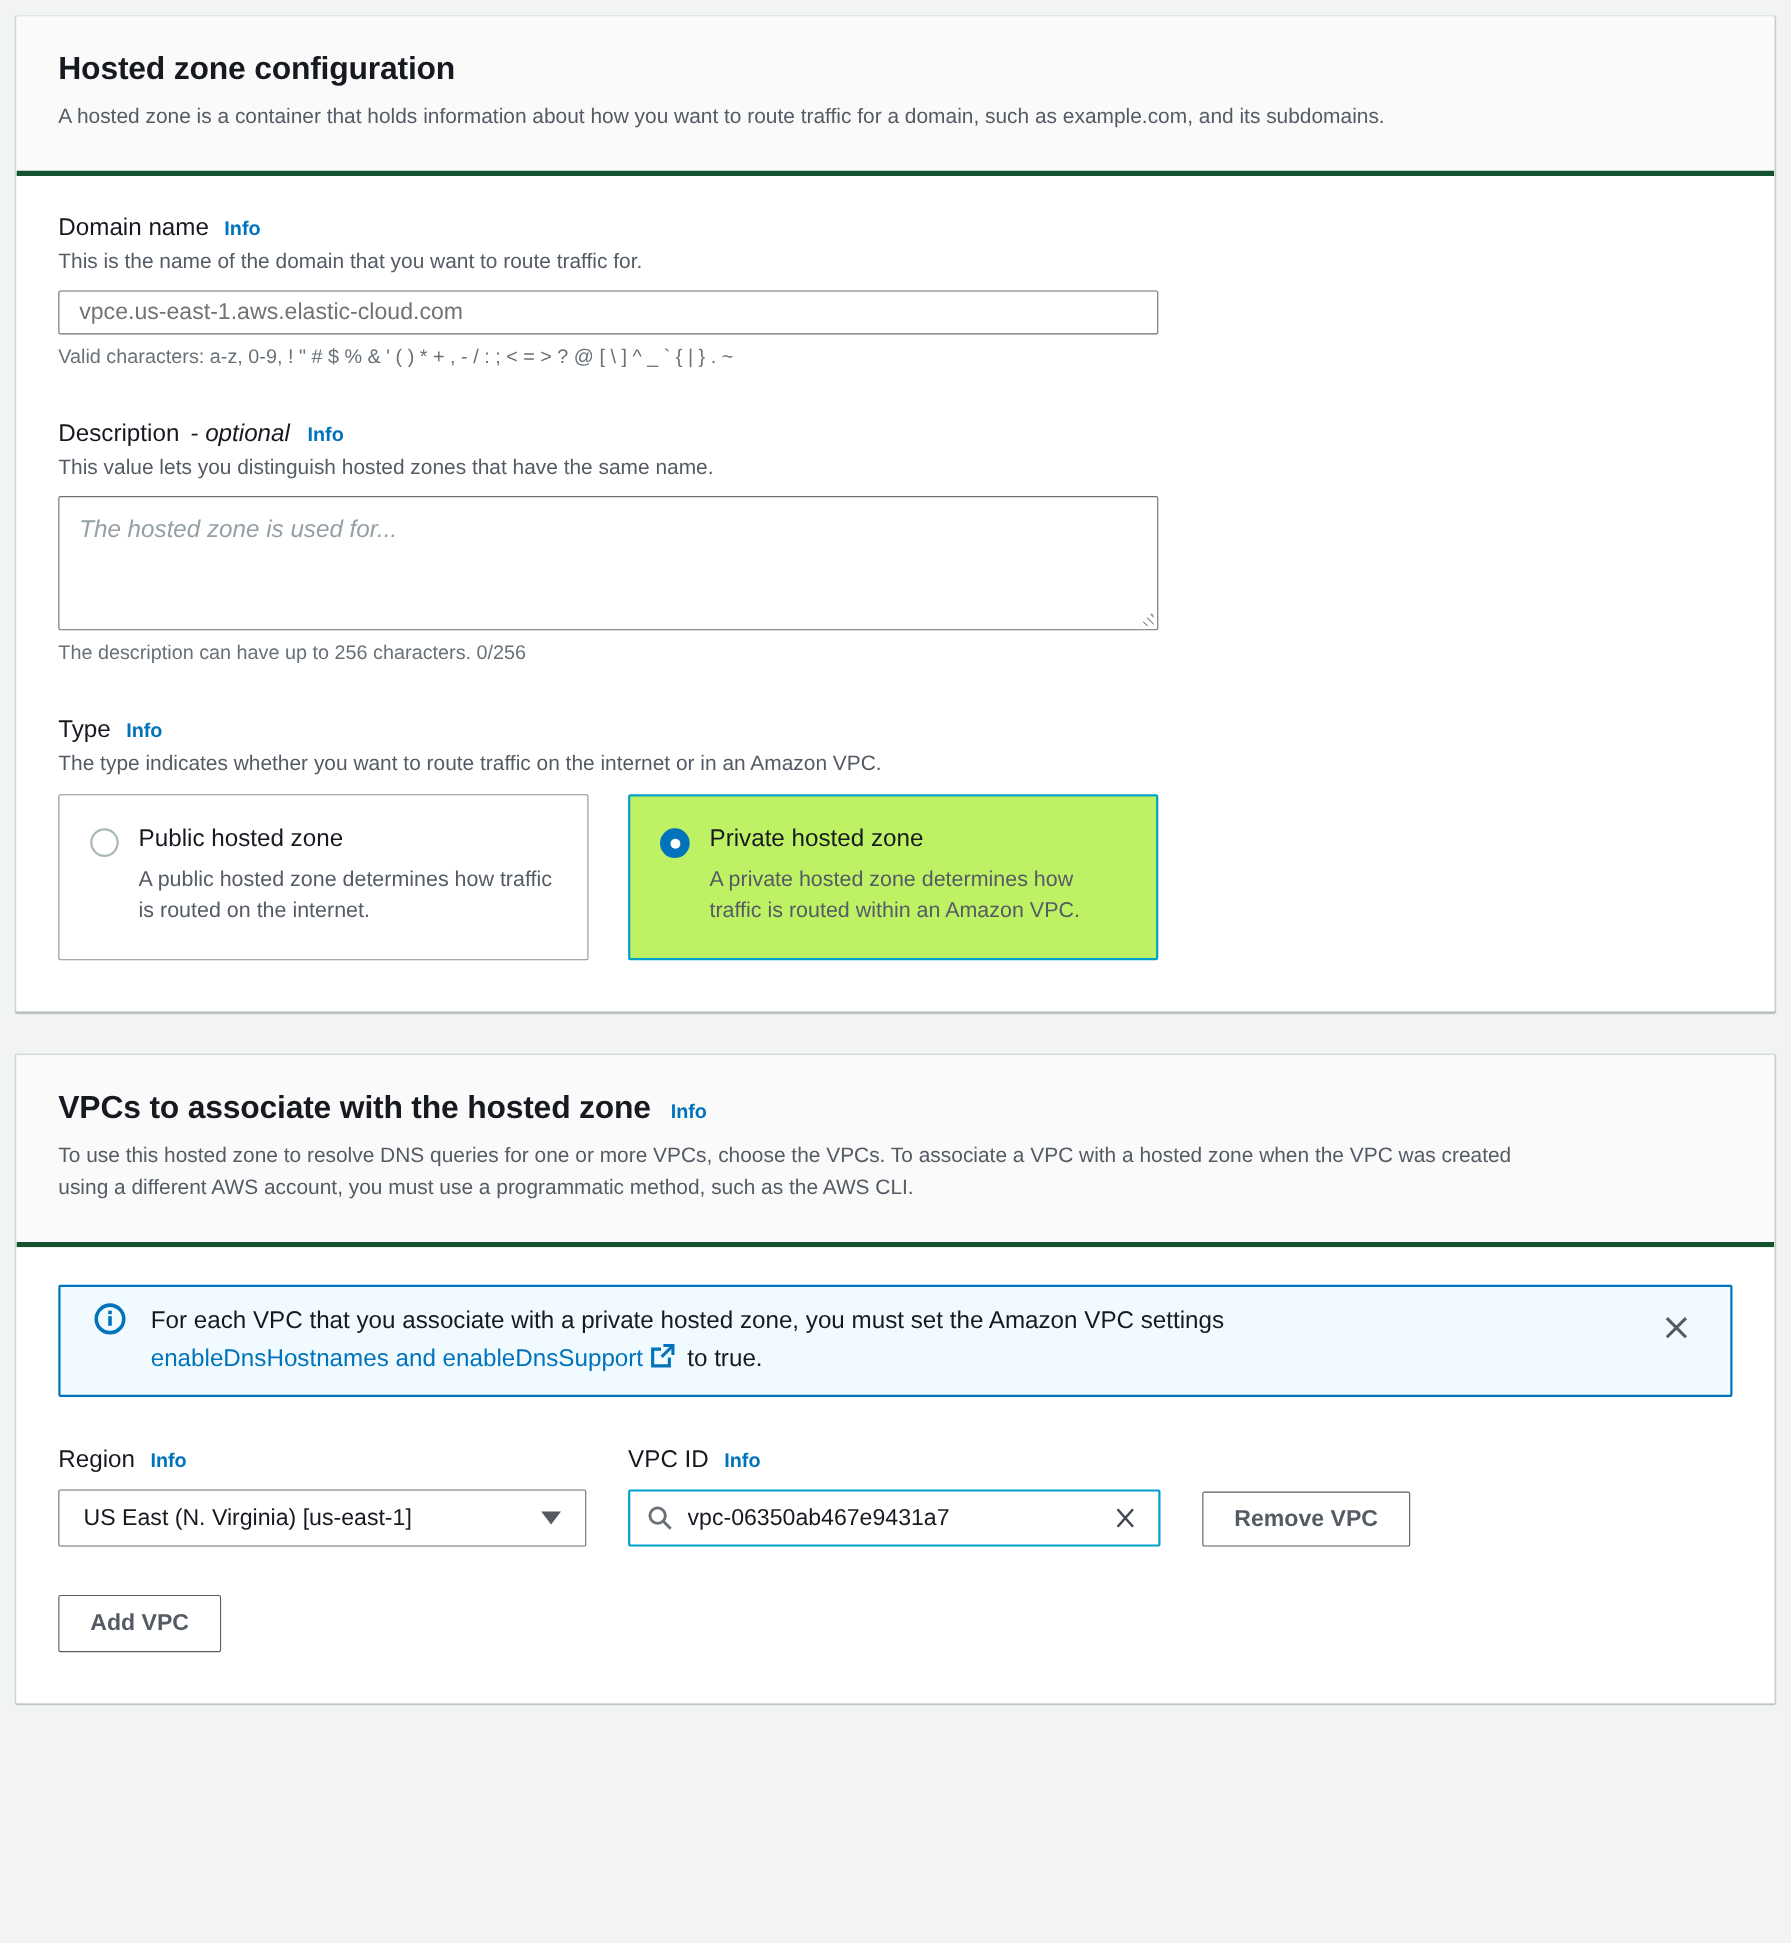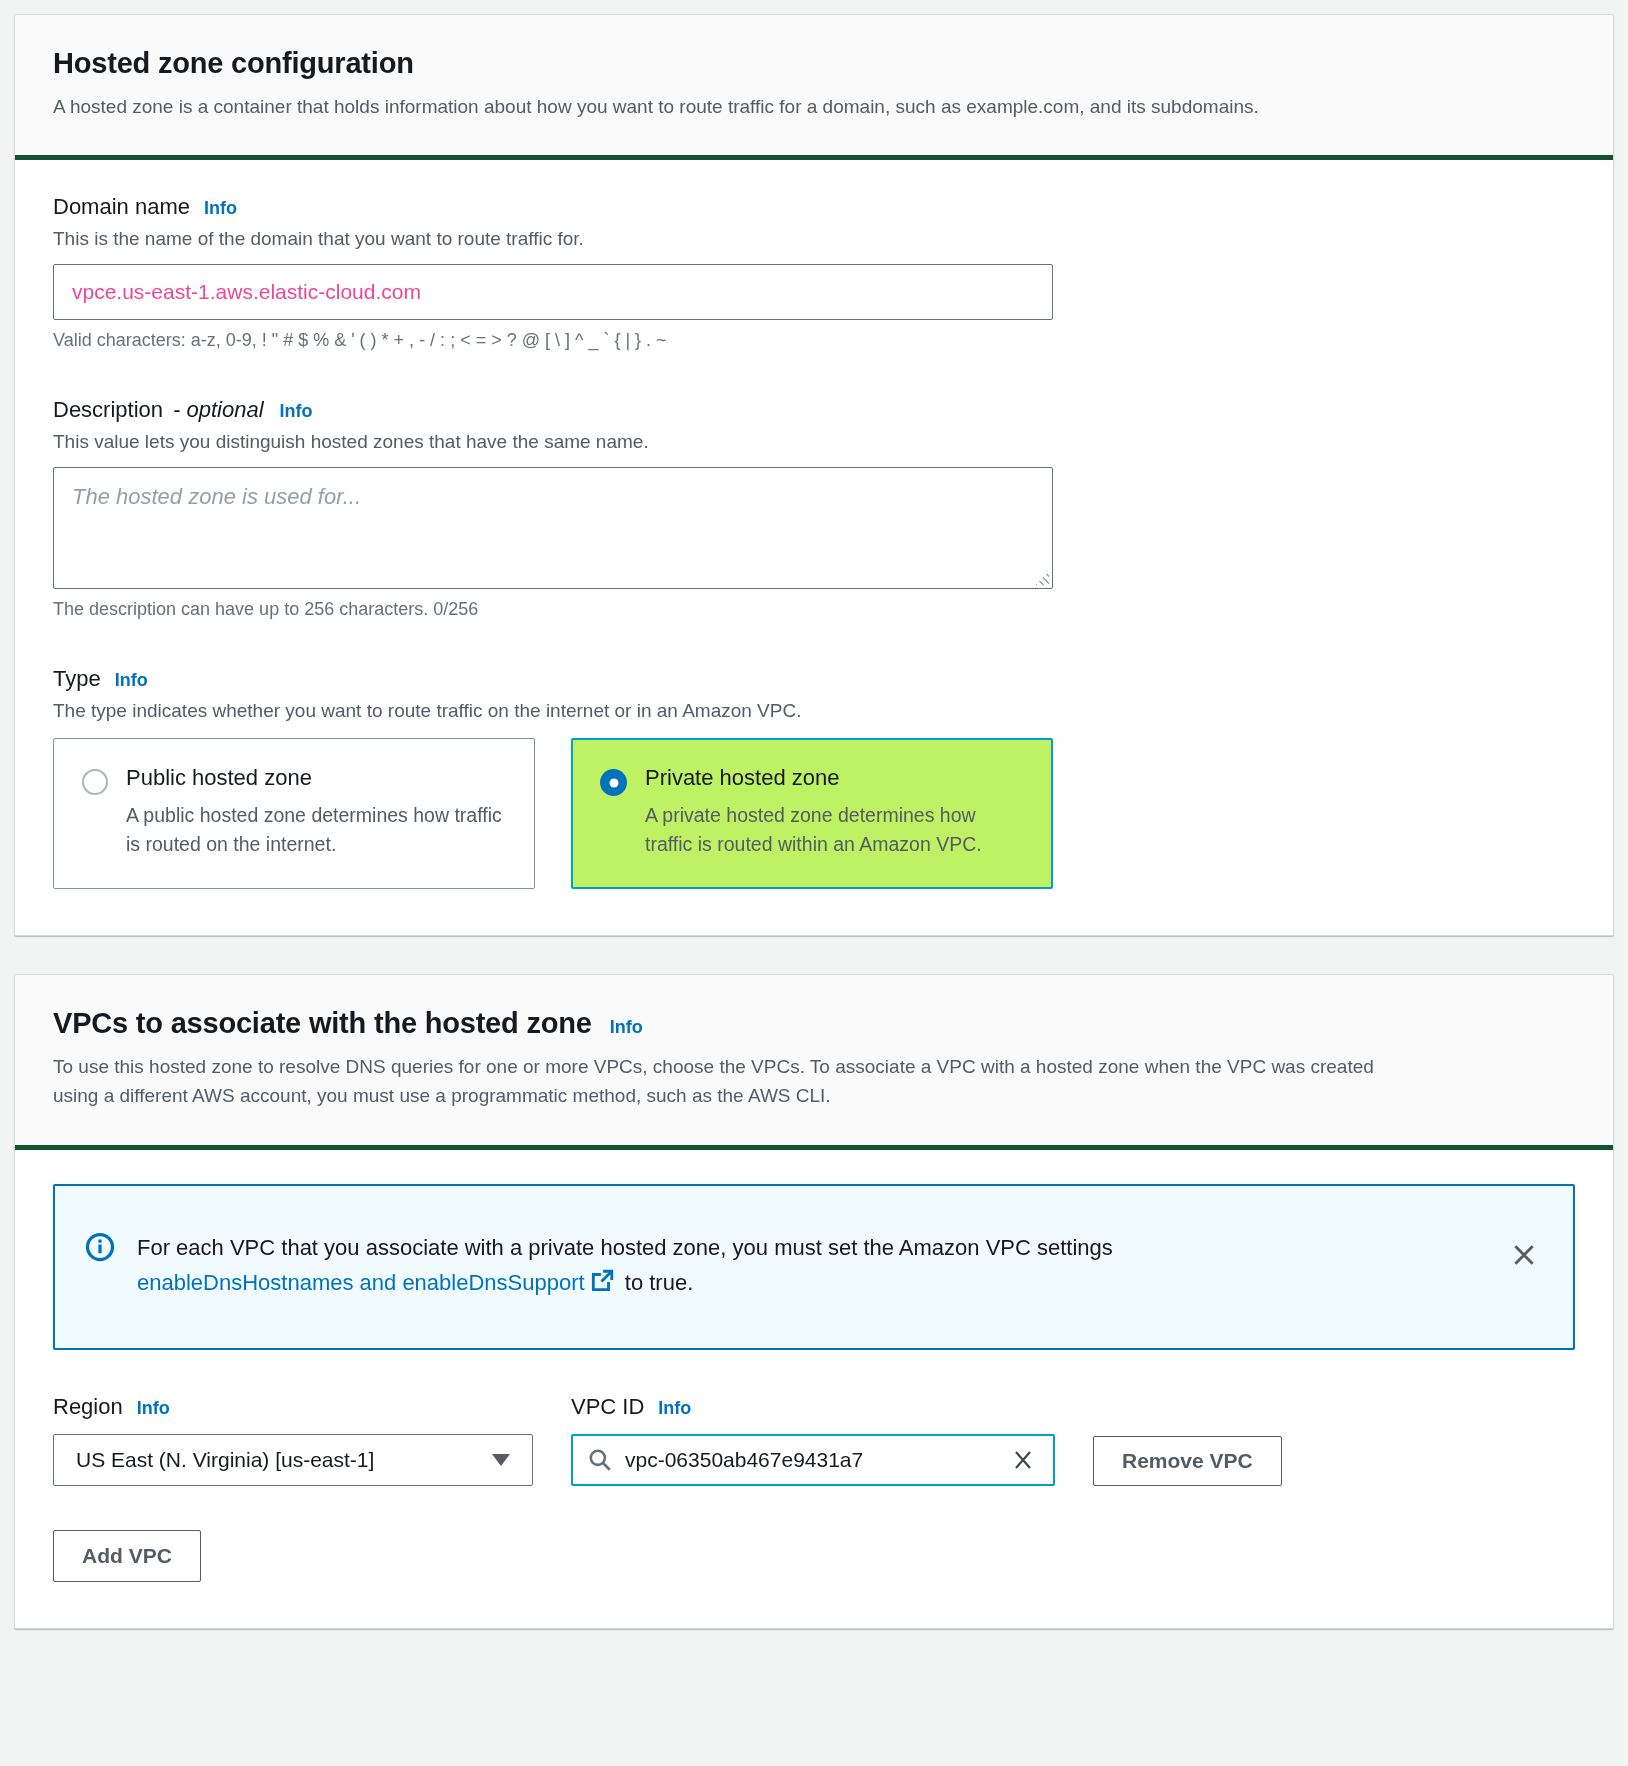--- a/index.html
+++ b/index.html
@@ -16,22 +16,22 @@
 
   .field { margin-bottom:46px; }
   .field:last-child { margin-bottom:0; }
   .label-row { display:flex; align-items:baseline; gap:14px; }
   .field-label { font-size:22px; color:#16191f; }
   .optional { font-style:italic; }
   .info-link { font-size:18px; font-weight:700; color:#0073bb; text-decoration:none; cursor:pointer; }
   .help-text { margin-top:8px; font-size:19px; color:#545b64; }
   .constraint-text { margin-top:10px; font-size:18px; color:#687078; }
 
-  .text-input { margin-top:14px; width:1000px; height:56px; border:1px solid #687078; border-radius:2px;
-                padding:0 18px; font-size:21px; color:#ec4899; font-family:"Liberation Sans", sans-serif;
+  .text-input { margin-top:14px; width:1000px; height:40px; border:1px solid #687078; border-radius:2px;
+                padding:0 18px; font-size:21px; color:#737373; font-family:"Liberation Sans", sans-serif;
                 background:#fff; outline:none; display:block; }
   .textarea-wrap { position:relative; width:1000px; margin-top:14px; }
   textarea.text-area { width:1000px; height:122px; border:1px solid #687078; border-radius:2px;
                 padding:16px 18px; font-size:21px; color:#16191f; background:#fff; resize:none; outline:none; display:block;
                 font-family:"Liberation Sans", sans-serif; }
   textarea.text-area::placeholder { color:#95a0a6; font-style:italic; font-size:22px; }
   .resize-handle { position:absolute; right:4px; bottom:4px; width:14px; height:14px;
                 background:repeating-linear-gradient(45deg,#9aa5aa,#9aa5aa 1.5px,transparent 1.5px,transparent 5px);
                 clip-path:polygon(100% 0,0 100%,100% 100%); }
 
@@ -41,21 +41,21 @@
   .radio-tile.selected { border:2px solid #00a1c9; background:#bef264; padding:25px 23px 29px 27px; }
   .radio-circle { flex:0 0 auto; width:26px; height:26px; border-radius:50%; border:2px solid #aab7b8;
                 background:#fff; margin-top:4px; position:relative; }
   .radio-tile.selected .radio-circle { border:none; background:#0073bb; width:27px; height:27px; }
   .radio-tile.selected .radio-circle::after { content:""; position:absolute; left:50%; top:50%;
                 width:9px; height:9px; border-radius:50%; background:#fff; transform:translate(-50%,-50%); }
   .tile-label { font-size:22px; color:#16191f; }
   .tile-desc { margin-top:10px; font-size:19.5px; line-height:1.45; color:#545b64; }
 
   .alert { border:2px solid #0073bb; border-radius:2px; background:#f1faff;
-           padding:44px 30px; display:flex; gap:22px; align-items:flex-start; }
+           padding:12px 30px; display:flex; gap:22px; align-items:flex-start; }
   .alert-icon { flex:0 0 auto; margin-top:2px; }
   .alert-body { flex:1 1 auto; font-size:22px; line-height:1.6; color:#16191f; }
   .alert-link { color:#0073bb; cursor:pointer; }
   .ext-icon { display:inline-block; vertical-align:-4px; margin:0 4px; }
   .alert-close { flex:0 0 auto; background:none; border:none; cursor:pointer; padding:6px; margin-top:6px; }
 
   .vpc-form-row { display:flex; gap:38px; margin-top:44px; align-items:flex-end; }
   .form-col .label-row { margin-bottom:14px; }
   .select-box { width:480px; height:52px; border:1px solid #687078; border-radius:2px; background:#fff;
                 display:flex; align-items:center; justify-content:space-between; padding:12px 22px; cursor:pointer; }

